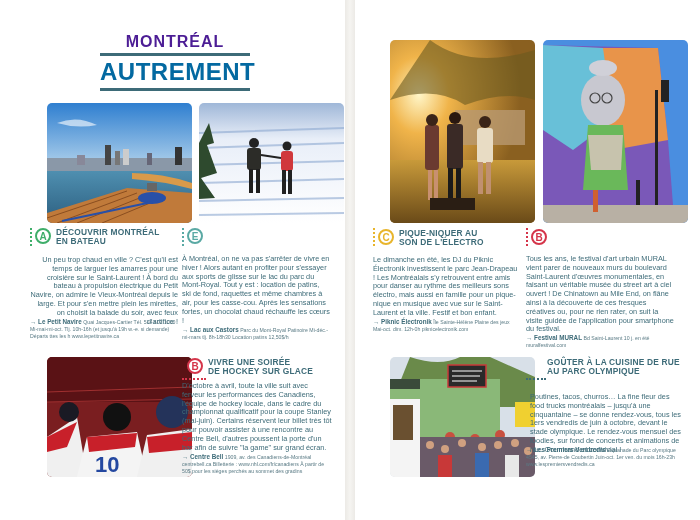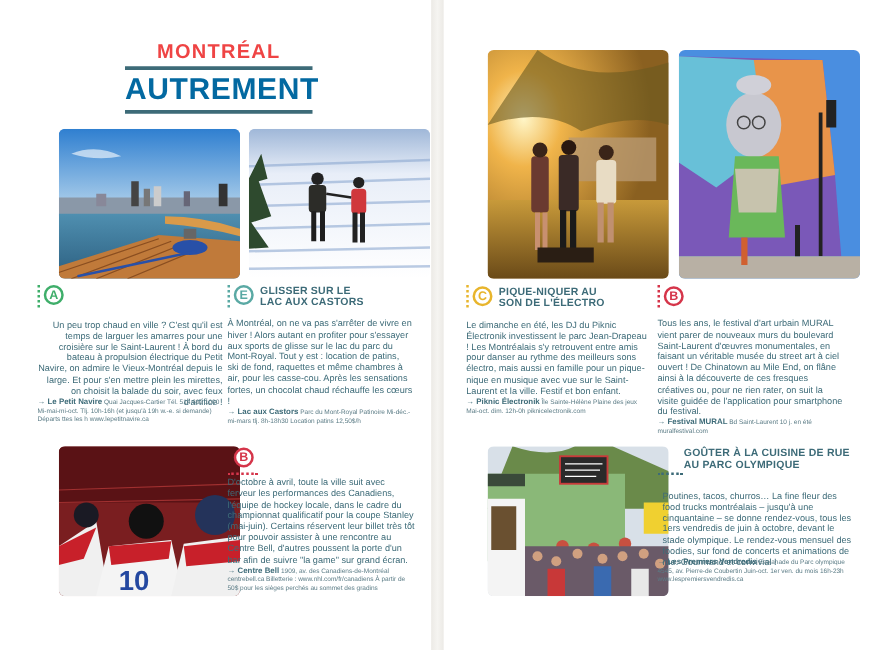--- a/index.html
+++ b/index.html
@@ -4,21 +4,21 @@
   <style>
     * { box-sizing: border-box; margin: 0; padding: 0; }
     html, body { width: 700px; height: 520px; background: #f7f7f5; overflow: hidden; }
     body { font-family: "Liberation Sans", sans-serif; color: #3f6470; position: relative; }
     .page { position: absolute; top: 0; height: 520px; background: #fff; }
     .page-left { left: 0; width: 345px; }
     .page-right { left: 355px; width: 345px; }
     .gutter { position: absolute; left: 345px; top: 0; width: 10px; height: 520px; background: linear-gradient(90deg,#eceae6,#f5f4f1,#eceae6); }
 
     .title-block { position: absolute; left: 100px; top: 33px; width: 150px; text-align: center; }
-    .title-top { font-size: 16px; font-weight: bold; letter-spacing: 1px; color: #ef4444; line-height: 18px; }
+    .title-top { font-size: 16px; font-weight: bold; letter-spacing: 1px; color: #4c1d95; line-height: 18px; }
     .title-rule { height: 3px; background: #3d6b78; margin: 2px 0; }
     .title-main { font-size: 24px; font-weight: bold; letter-spacing: 0.5px; color: #0369a1; line-height: 28px; }
 
     .photo { position: absolute; border-radius: 5px; overflow: hidden; margin-left: 17px; }
 
     .head { position: absolute; display: flex; align-items: flex-start; }
     .badge { width: 16px; height: 16px; border-radius: 50%; border: 2px solid; display: flex; align-items: center; justify-content: center; font-size: 10px; font-weight: bold; margin-right: 5px; flex-shrink: 0; background:#fff; }
     .badge-green { border-color: #3fae6a; color: #3fae6a; }
     .badge-teal { border-color: #5aa9a4; color: #5aa9a4; }
     .badge-yellow { border-color: #e8b52c; color: #e8b52c; }
@@ -72,20 +72,24 @@
     <path d="M0 115 L80 88 M10 120 L90 90 M30 120 L100 92 M55 120 L115 95" stroke="#8a4e20" stroke-width="1"></path>
     <path d="M85 70 q30 0 60 10 l0 6 q-30 -8 -60 -10z" fill="#d99a4a"></path>
     <ellipse cx="105" cy="95" rx="14" ry="6" fill="#2850a8"></ellipse>
     <rect x="100" y="80" width="10" height="8" fill="#666"></rect>
     <path d="M15 118 L110 98" stroke="#2850a8" stroke-width="2"></path>
   </svg>
 </div>
 <div class="dots" style="left:30px;top:228px;height:18px;border-color:#3fae6a;"></div>
 <div class="head" style="left:35px;top:228px;">
   <span class="badge badge-green">A</span>
+  <div class="head-title">
+    <div>DÉCOUVRIR MONTRÉAL</div>
+    <div>EN BATEAU</div>
+  </div>
 </div>
 <div class="body-text" style="left:30px;top:256px;width:148px;text-align:right;">Un peu trop chaud en ville ? C'est qu'il est temps de larguer les amarres pour une croisière sur le Saint-Laurent ! À bord du bateau à propulsion électrique du Petit Navire, on admire le Vieux-Montréal depuis le large. Et pour s'en mettre plein les mirettes, on choisit la balade du soir, avec feux d'artifice !</div>
 <div class="info" style="left:30px;top:318px;width:148px;">
   <b><span class="arrow">→</span> <span>Le Petit Navire</span></b>
   <span>Quai Jacques-Cartier Tél. 514 602 1000 Mi-mai-mi-oct. Tlj. 10h-16h (et jusqu'à 19h w.-e. si demande) Départs ttes les h www.lepetitnavire.ca</span>
 </div>
 
 <div class="photo" style="left:182px;top:103px;width:145px;height:120px;">
   <svg width="145" height="120" viewBox="0 0 145 120">
     <defs>
@@ -105,24 +109,20 @@
     <rect x="82" y="48" width="12" height="20" rx="3" fill="#d0383c"></rect>
     <circle cx="88" cy="43" r="4.5" fill="#222"></circle>
     <rect x="83" y="67" width="4" height="24" fill="#222"></rect>
       <rect x="89" y="67" width="4" height="24" fill="#222"></rect>
     <path d="M62 52 L82 55" stroke="#222" stroke-width="2"></path>
   </svg>
 </div>
 <div class="dots" style="left:182px;top:228px;height:18px;border-color:#5aa9a4;"></div>
 <div class="head" style="left:187px;top:228px;">
   <span class="badge badge-teal">E</span>
-  <div class="head-title">
-    <div>GLISSER SUR LE</div>
-    <div>LAC AUX CASTORS</div>
-  </div>
 </div>
 <div class="body-text" style="left:182px;top:255px;width:148px;">À Montréal, on ne va pas s'arrêter de vivre en hiver ! Alors autant en profiter pour s'essayer aux sports de glisse sur le lac du parc du Mont-Royal. Tout y est : location de patins, ski de fond, raquettes et même chambres à air, pour les casse-cou. Après les sensations fortes, un chocolat chaud réchauffe les cœurs !</div>
 <div class="info" style="left:182px;top:326px;width:150px;">
   <b><span class="arrow">→</span> <span>Lac aux Castors</span></b>
   <span>Parc du Mont-Royal Patinoire Mi-déc.-mi-mars tlj. 8h-18h30 Location patins 12,50$/h</span>
 </div>
 
 <div class="photo" style="left:30px;top:357px;width:145px;height:120px;">
   <svg width="145" height="120" viewBox="0 0 145 120">
     <rect width="145" height="120" fill="#7a1e20"></rect>
@@ -135,20 +135,24 @@
     <path d="M40 80 L90 76 L88 90 L42 95z" fill="#c8202a"></path>
     <circle cx="70" cy="60" r="14" fill="#111"></circle>
     <path d="M90 120 L100 78 L145 72 L145 120z" fill="#f0f0f0"></path>
     <path d="M100 80 L145 75 L145 92 L102 96z" fill="#c8202a"></path>
     <circle cx="125" cy="55" r="16" fill="#24335a"></circle>
     <text x="48" y="115" font-size="22" font-weight="bold" fill="#2448a0" font-family="Liberation Sans, sans-serif">10</text>
   </svg>
 </div>
 <div class="head" style="left:187px;top:358px;">
   <span class="badge badge-red">B</span>
+  <div class="head-title">
+    <div>VIVRE UNE SOIRÉE</div>
+    <div>DE HOCKEY SUR GLACE</div>
+  </div>
 </div>
 <div class="dots-h" style="left:182px;top:378px;width:24px;"></div>
 <div class="body-text" style="left:182px;top:382px;width:150px;">D'octobre à avril, toute la ville suit avec ferveur les performances des Canadiens, l'équipe de hockey locale, dans le cadre du championnat qualificatif pour la coupe Stanley (mai-juin). Certains réservent leur billet très tôt pour pouvoir assister à une rencontre au Centre Bell, d'autres poussent la porte d'un bar afin de suivre "la game" sur grand écran.</div>
 <div class="info" style="left:182px;top:453px;width:150px;">
   <b><span class="arrow">→</span> <span>Centre Bell</span></b>
   <span>1909, av. des Canadiens-de-Montréal centrebell.ca Billetterie : www.nhl.com/fr/canadiens À partir de 50$ pour les sièges perchés au sommet des gradins</span>
 </div>
 
 <div class="photo" style="left:373px;top:40px;width:145px;height:183px;">
   <svg width="145" height="183" viewBox="0 0 145 183">

